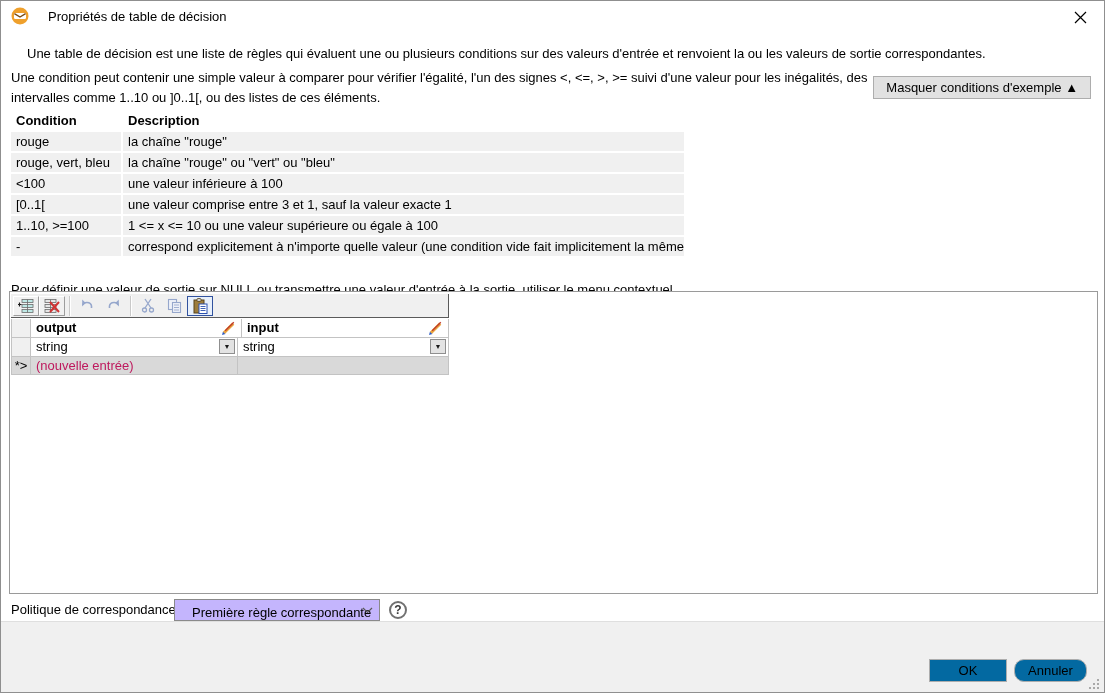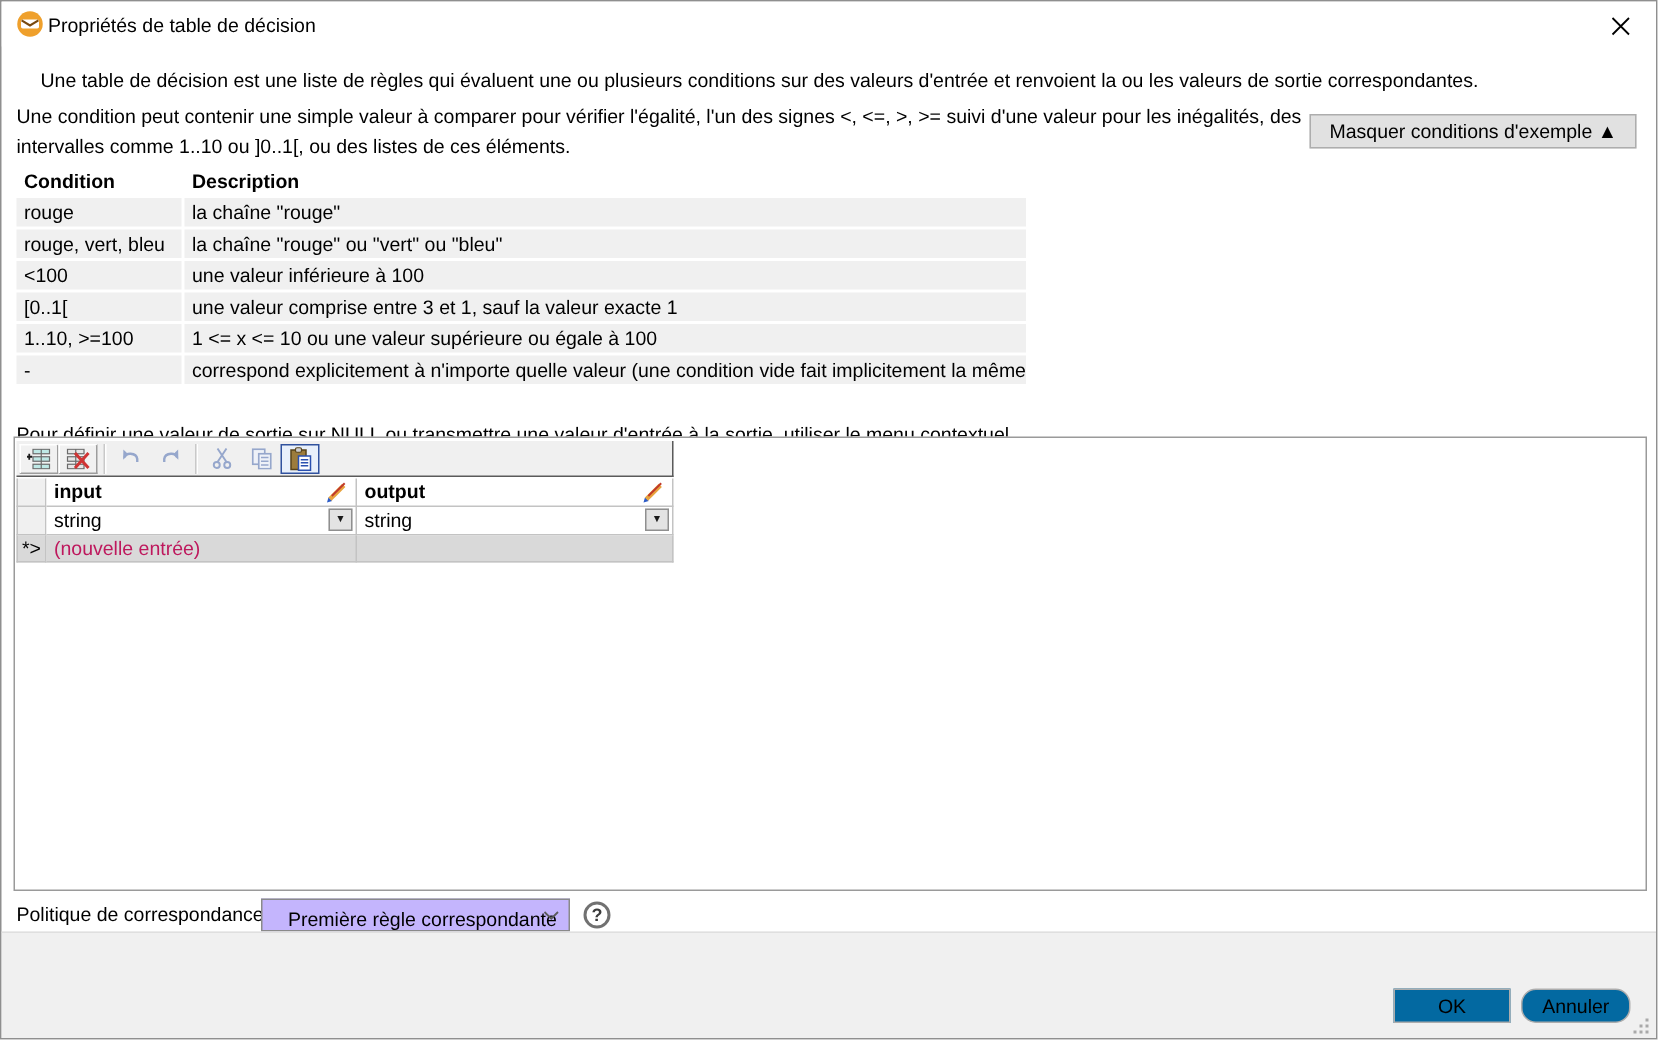--- a/index.html
+++ b/index.html
@@ -5,21 +5,21 @@
   * { box-sizing: border-box; }
   html,body { margin:0; padding:0; background:#d0d0d0; }
   body { font-family:"Liberation Sans", sans-serif; font-size:13px; color:#000; }
   .dialog { position:relative; width:1105px; height:693px; background:#fff;
             border:1px solid #8f8f8f; overflow:hidden; }
 
   
   .titlebar { position:absolute; left:0; top:0; width:100%; height:30px; background:#fff;
               display:flex; align-items:center; padding-left:10px; }
   .app-icon { width:18px; height:18px; flex:0 0 18px; }
-  .title-text { margin-left:3px; font-size:13px;text-align:center; }
+  .title-text { margin-left:19px; font-size:13px;text-align:center; }
   .close-btn { position:absolute; right:14px; top:6px; width:20px; height:20px;
                display:flex; align-items:center; justify-content:center; cursor:pointer; }
 
   
   .p1 { position:absolute; left:10px; top:43px; width:1086px; line-height:19px;margin-left:16px; }
   .p2 { position:absolute; left:10px; top:67px; width:868px; line-height:20px; }
   .toggle-btn { position:absolute; right:13px; top:75px; height:23px; padding:0 12px;
                 background:#e1e1e1; border:1px solid #adadad; font-family:inherit;
                 font-size:13px; line-height:21px; }
 
@@ -185,30 +185,30 @@
           <rect x="5" y="0.5" width="4" height="3" rx="1" fill="#cfcfcf" stroke="#57431a" stroke-width="0.8"></rect>
           <rect x="7" y="6" width="8" height="9.5" fill="#ffffff" stroke="#2a50b0" stroke-width="1"></rect>
           <path d="M8.5 8.5 h5 M8.5 10.5 h5 M8.5 12.5 h5" stroke="#2a50b0" stroke-width="0.9"></path>
         </svg>
       </button>
     </div>
 
     <div class="dt-grid">
       <div class="dt-row">
         <div class="dt-cell gut h19"></div>
-        <div class="dt-cell cin h19 hdr">
-          <span>input</span>
+        <div class="dt-cell cout h19 hdr">
+          <span>output</span>
           <svg class="pencil" width="17" height="17" viewBox="0 0 17 17">
             <polygon points="2,15 3,11.5 5.5,14" fill="#2b5bc7"></polygon>
             <path d="M4 12.8 L13.2 3.6" stroke="#e8a33d" stroke-width="3"></path>
             <path d="M5.2 10.7 L13.8 2.2" stroke="#c0392b" stroke-width="1.3"></path>
           </svg>
         </div>
-        <div class="dt-cell cout h19 hdr">
-          <span>output</span>
+        <div class="dt-cell cin h19 hdr">
+          <span>input</span>
           <svg class="pencil" width="17" height="17" viewBox="0 0 17 17">
             <polygon points="2,15 3,11.5 5.5,14" fill="#2b5bc7"></polygon>
             <path d="M4 12.8 L13.2 3.6" stroke="#e8a33d" stroke-width="3"></path>
             <path d="M5.2 10.7 L13.8 2.2" stroke="#c0392b" stroke-width="1.3"></path>
           </svg>
         </div>
       </div>
 
       <div class="dt-row">
         <div class="dt-cell gut h19"></div>

